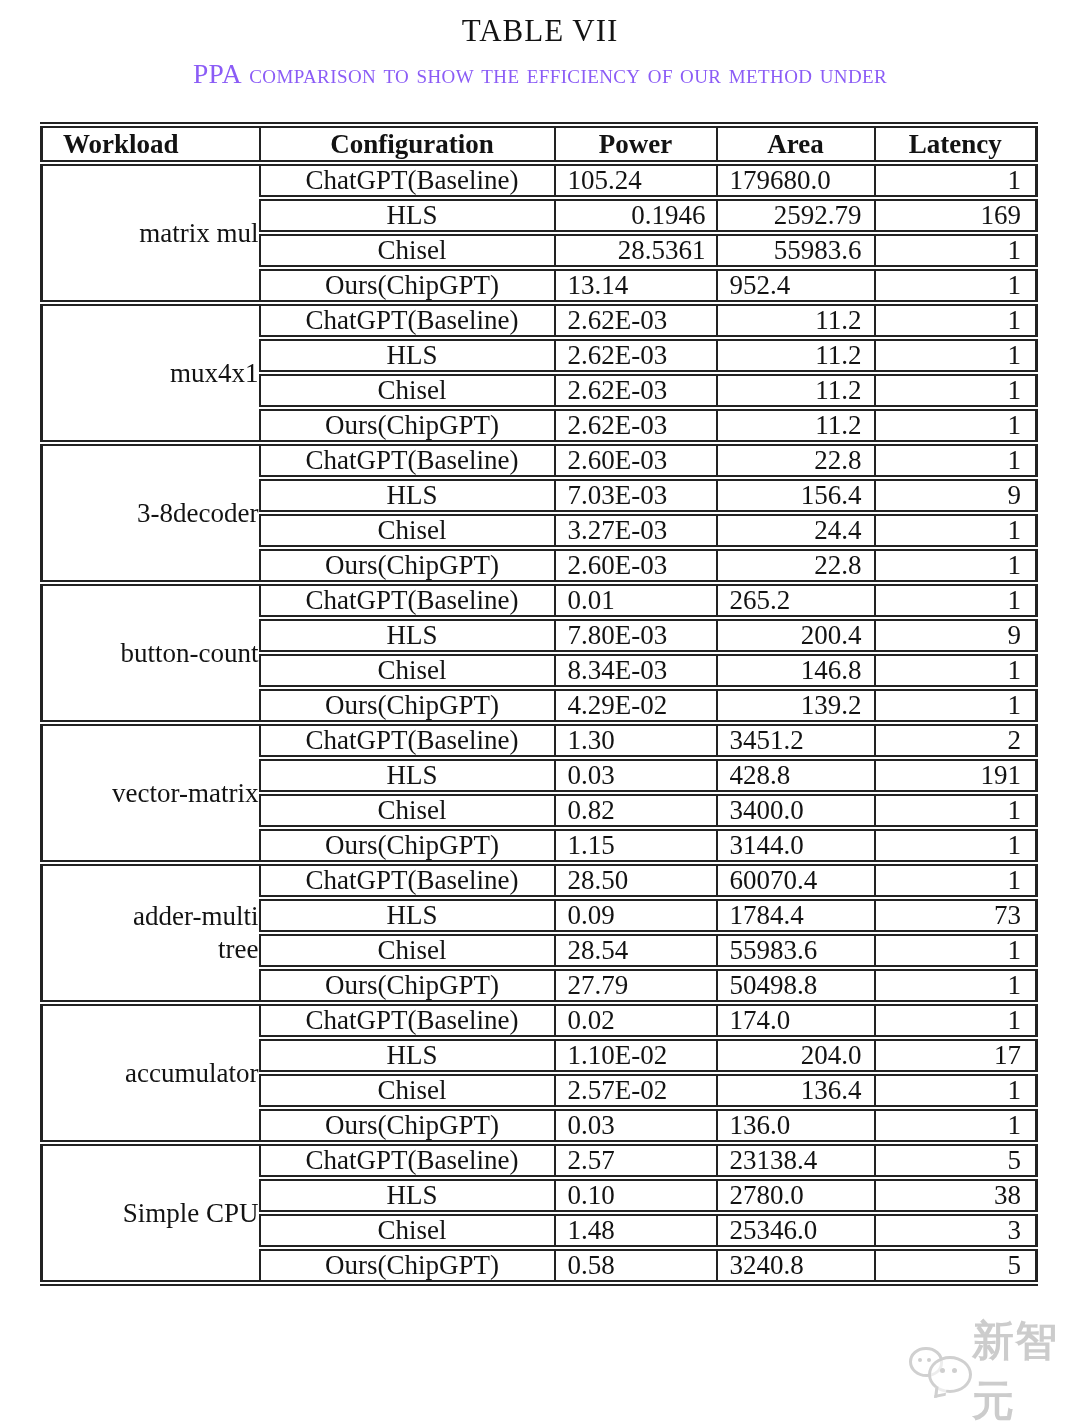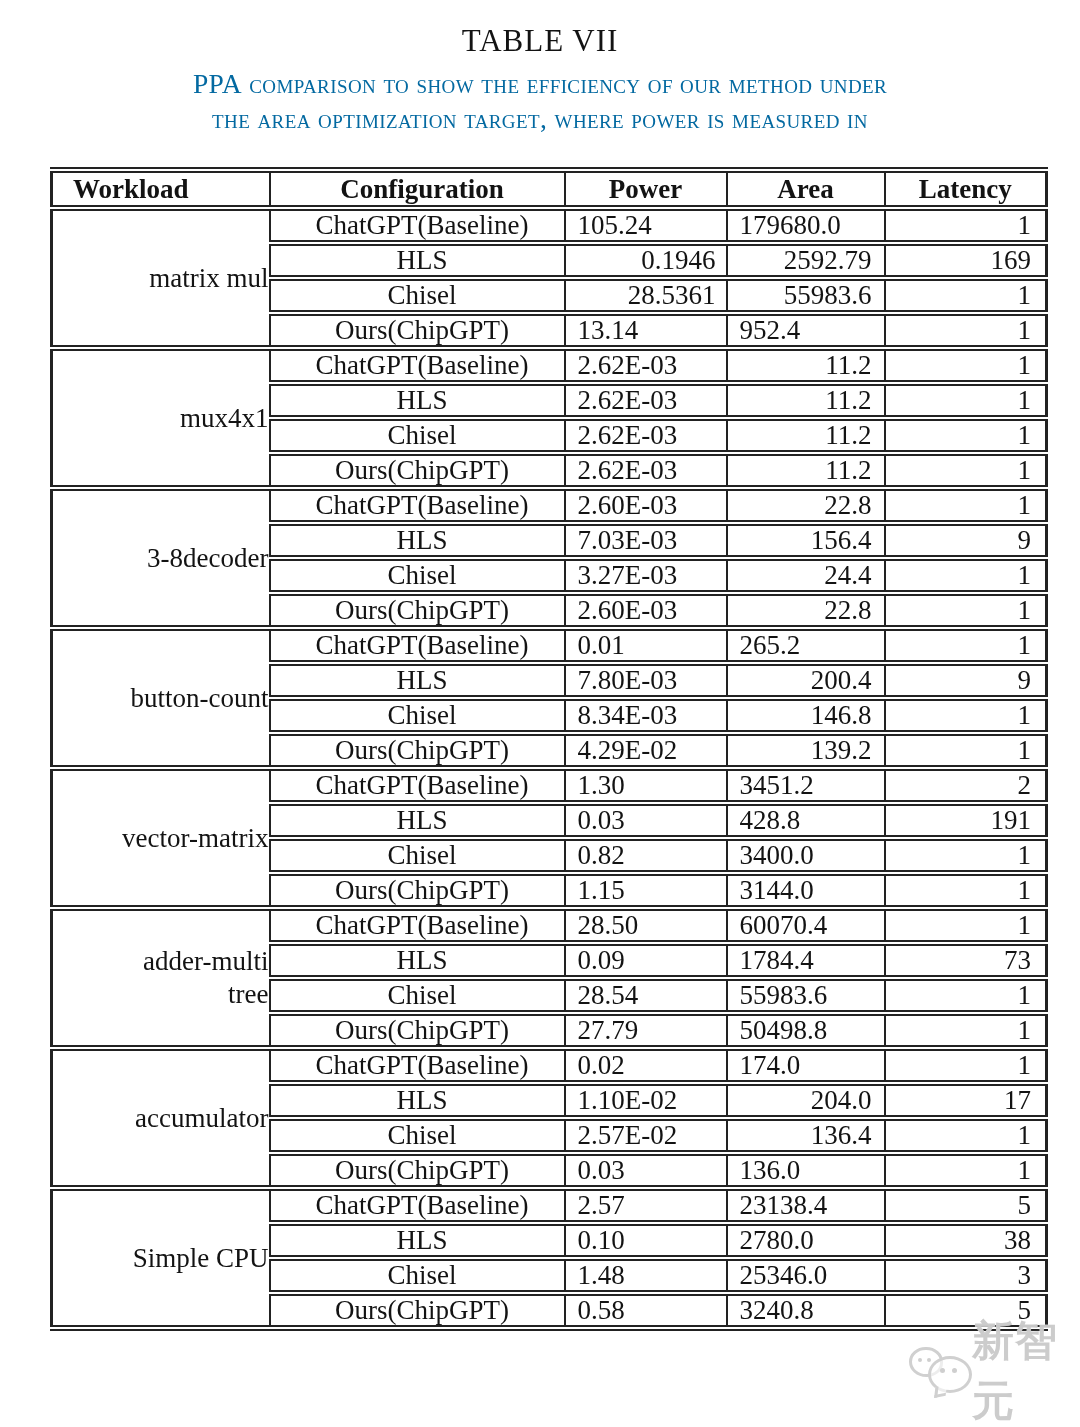--- a/index.html
+++ b/index.html
@@ -2,35 +2,35 @@
 <html><head>
 <meta charset="utf-8">
 <style>
   html,body{margin:0;padding:0;}
   body{
     width:1080px;height:1427px;position:relative;overflow:hidden;
     background:#ffffff;color:#131313;
     font-family:"Liberation Serif","DejaVu Serif",serif;
   }
   .title{
-    margin-top:23px;text-align:center;font-size:31px;letter-spacing:1px;
+    margin-top:13px;text-align:center;font-size:31px;letter-spacing:1px;
   }
   .caption{
     margin-top:7px;text-align:center;font-size:27.5px;line-height:35px;
-    color:#0369a1;
+    color:#8b5cf6;
   }
   .cap-line{white-space:nowrap;}
   .seg-smallcaps{font-variant:small-caps;letter-spacing:0.4px;}
   .seg-caps{letter-spacing:0.4px;}
   .seg-math-italic{font-style:italic;}
   .seg-superscript{vertical-align:super;font-size:0.68em;line-height:0;}
 
   table.ppa{
     border-collapse:collapse;table-layout:fixed;
-    margin:31px 0 0 50px;width:995px;
+    margin:31px 0 0 40px;width:995px;
     border-left:3px solid #222;border-right:3px solid #222;
   }
   col.c-workload{width:218px;}
   col.c-config{width:295px;}
   col.c-power{width:162px;}
   col.c-area{width:158px;}
   col.c-latency{width:162px;}
   th,td{
     border-left:2px solid #222;border-right:2px solid #222;
     border-top:6px double #222;border-bottom:6px double #222;
@@ -78,21 +78,20 @@
     text-shadow:0 0 1px rgba(255,255,255,0.8);
   }
 </style>
 </head>
 <body>
 
 <div class="title">TABLE VII</div>
 
 <div class="caption">
     <div class="cap-line"><span class="seg-caps">PPA</span><span class="seg-smallcaps"> comparison to show the efficiency of our method under</span></div>
-    <div class="cap-line"><span class="seg-smallcaps">the area optimization target, where power is measured in</span></div>
   </div>
 
 <table class="ppa">
   <colgroup>
     <col class="c-workload">
       <col class="c-config">
       <col class="c-power">
       <col class="c-area">
       <col class="c-latency">
   </colgroup>

